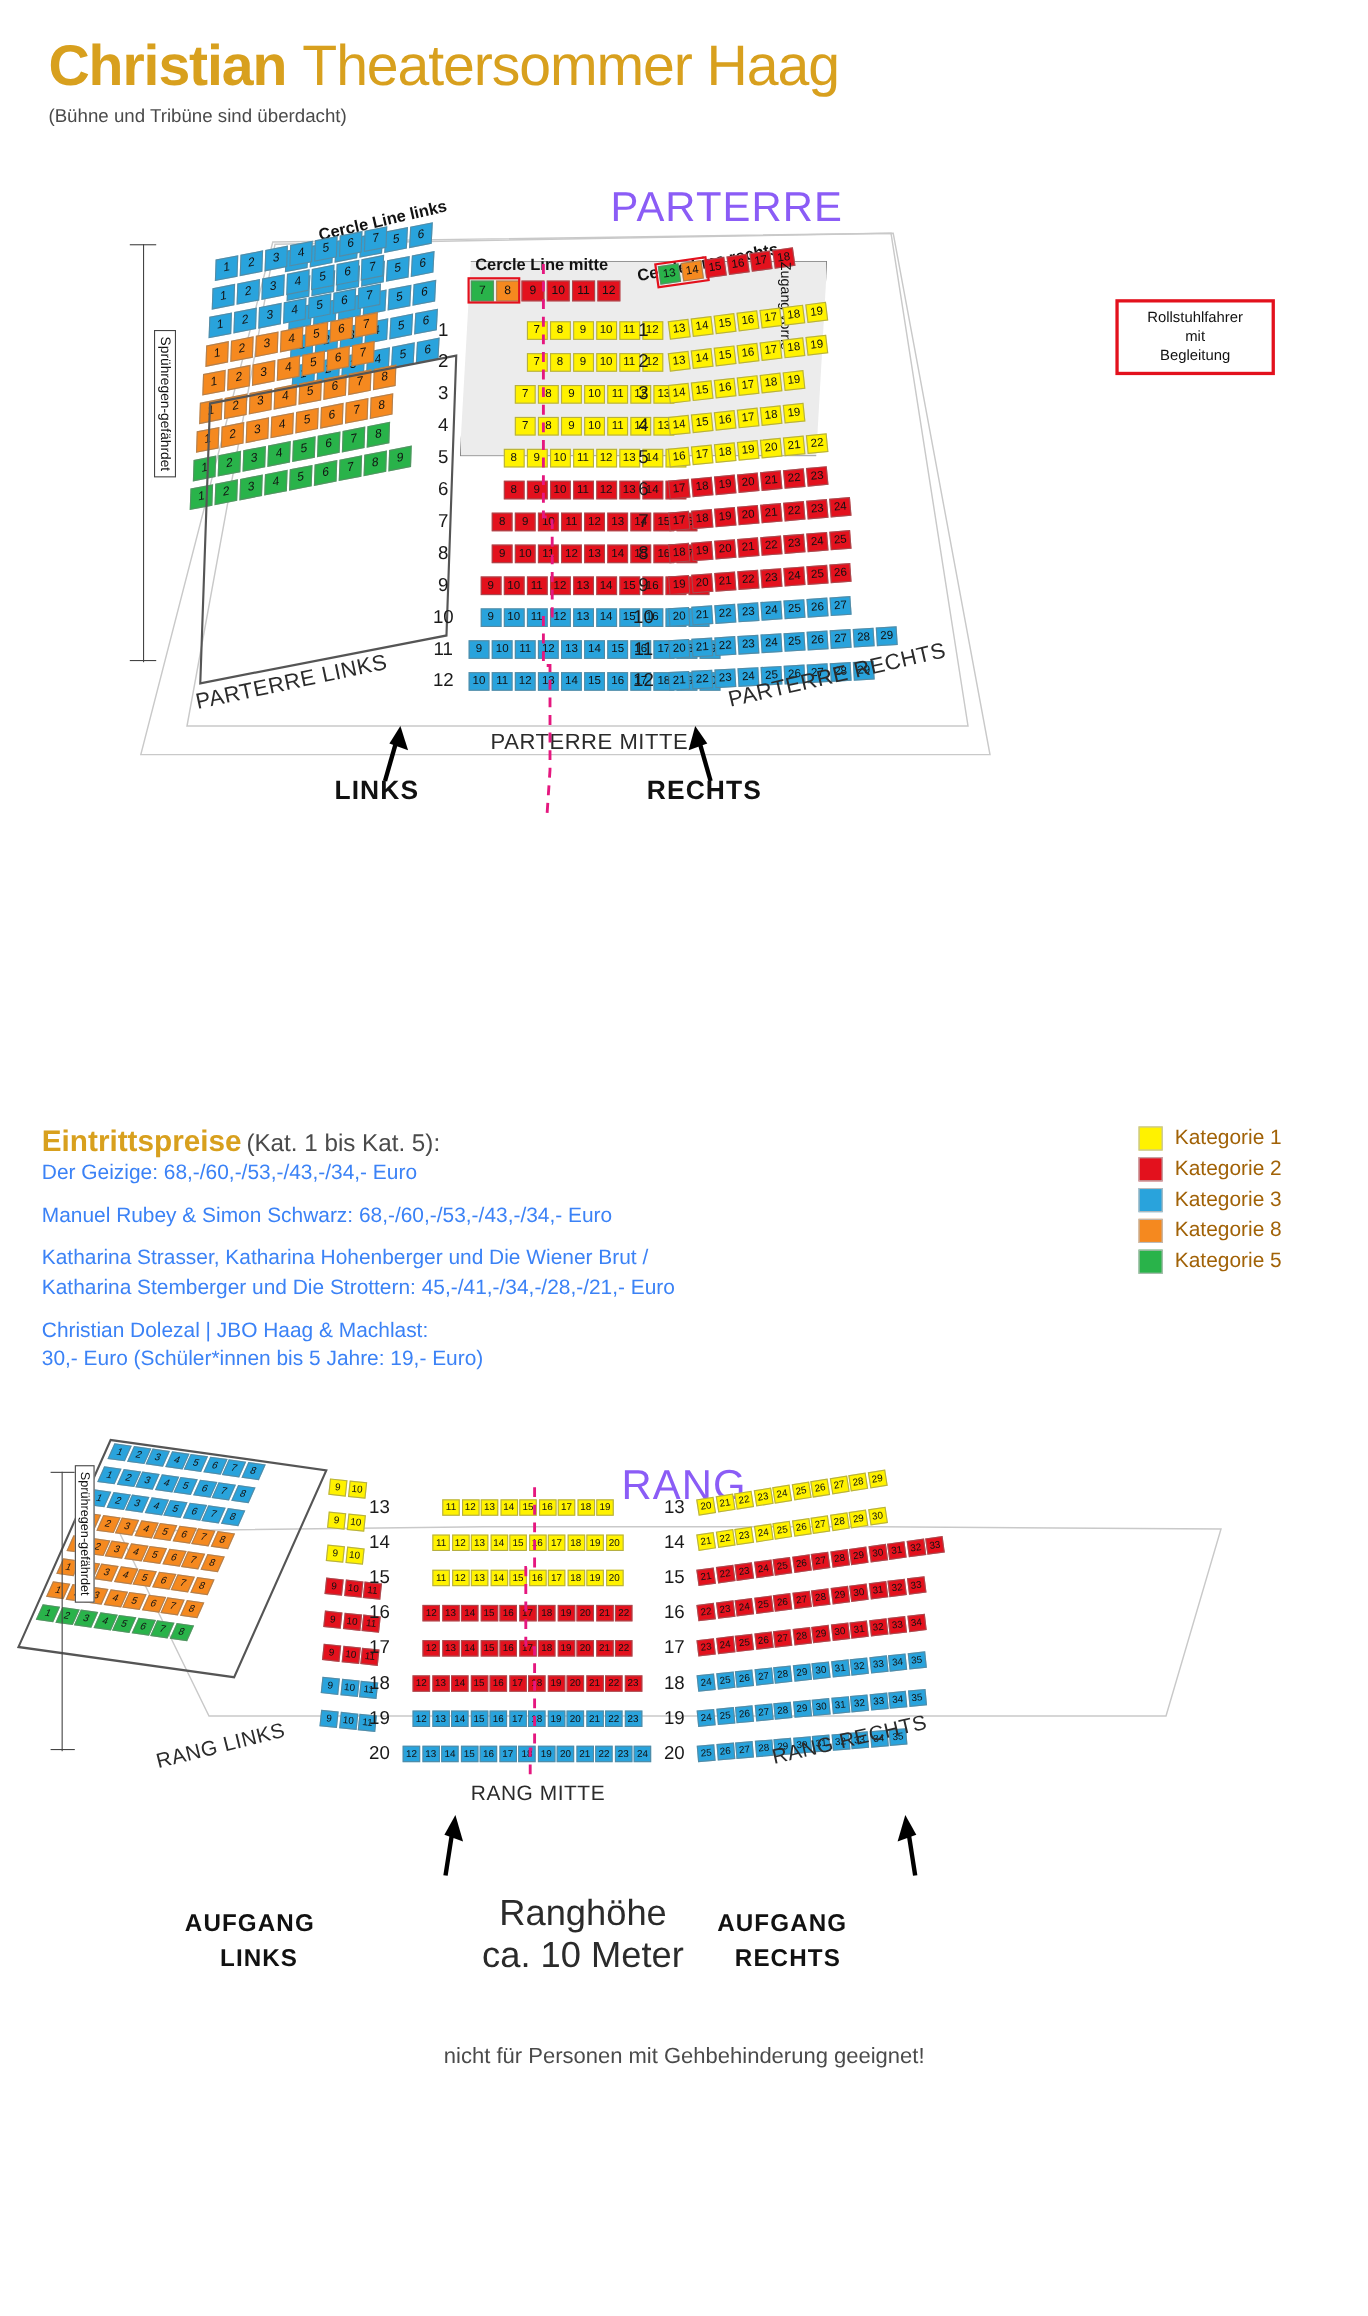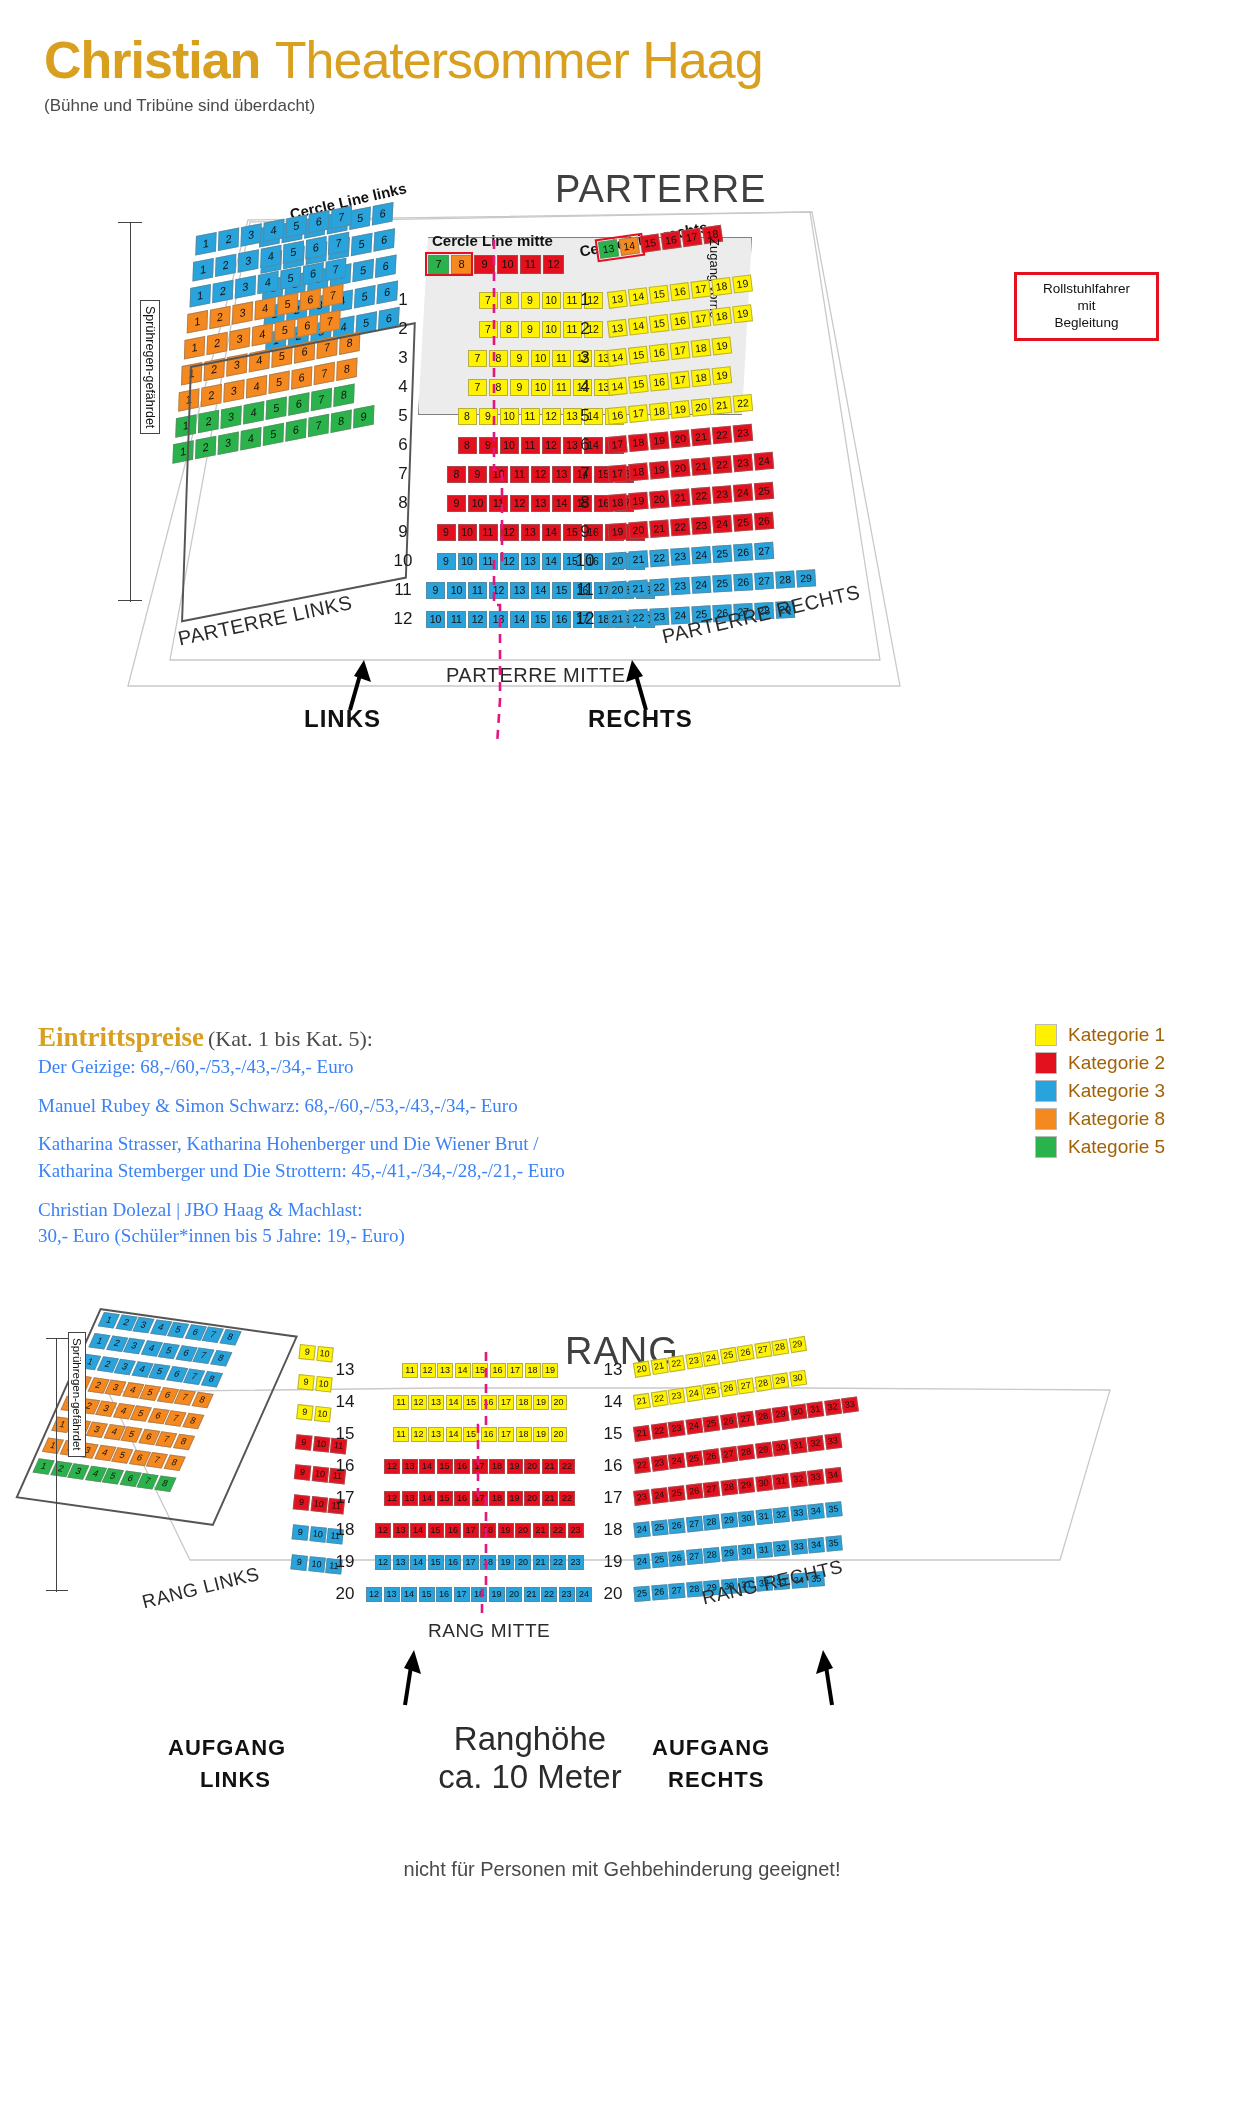--- a/index.html
+++ b/index.html
@@ -16,21 +16,21 @@
 
   
   #header { position:absolute; left:44px; top:34px; }
   #title { font-size:52px; line-height:1.0; white-space:nowrap; }
   #title .bold { font-weight:bold; color:#d8a01e; letter-spacing:-1px; }
   #title .light { font-weight:normal; color:#d8a01e; letter-spacing:-1px; }
   #subtitle { font-size:17px; color:#4a4a4a; margin-top:10px; }
 
   
   .section-title {
-    position:absolute; font-size:38px; color:#404040;
+    position:absolute; font-size:38px; color:#8b5cf6;
     letter-spacing:1px; font-weight:normal;
   }
 
   
   .seat {
     width:19px; height:17px;
     display:inline-flex; align-items:center; justify-content:center;
     font-size:10.5px; color:#111; font-family:"Liberation Sans", sans-serif;
     border:0.7px solid rgba(120,120,120,.55);
     margin-right:2px;
@@ -82,21 +82,21 @@
   
   .bracket { position:absolute; border-left:1.4px solid #444; }
   .brack-cap { position:absolute; border-top:1.4px solid #444; }
   .spray-label {
     position:absolute; font-size:12.5px; color:#111; white-space:nowrap;
     border:1px solid #444; background:#fff; padding:2px 5px;
     transform-origin:left top;
   }
 
   
-  #prices { position:absolute; left:38px; top:1022px; width:720px;font-family:Liberation Serif, serif; }
+  #prices { position:absolute; left:38px; top:1022px; width:720px; }
   #prices .head { font-size:27px; color:#d8a01e; font-weight:bold; display:inline; }
   #prices .headsub { font-size:22px; color:#4a4a4a; display:inline; }
   #prices p { font-size:19px; color:#3b82f6; margin:0 0 14px 0; line-height:1.3; }
   #prices p.first { margin-top:2px; }
 
   
   #legend { position:absolute; left:1035px; top:1024px; }
   #legend .lrow { display:flex; align-items:center; margin-bottom:6px; }
   #legend .sw { width:22px; height:22px; margin-right:11px; border:0.5px solid #bbb; }
   #legend .lb { font-size:19px; color:#a16207; }

